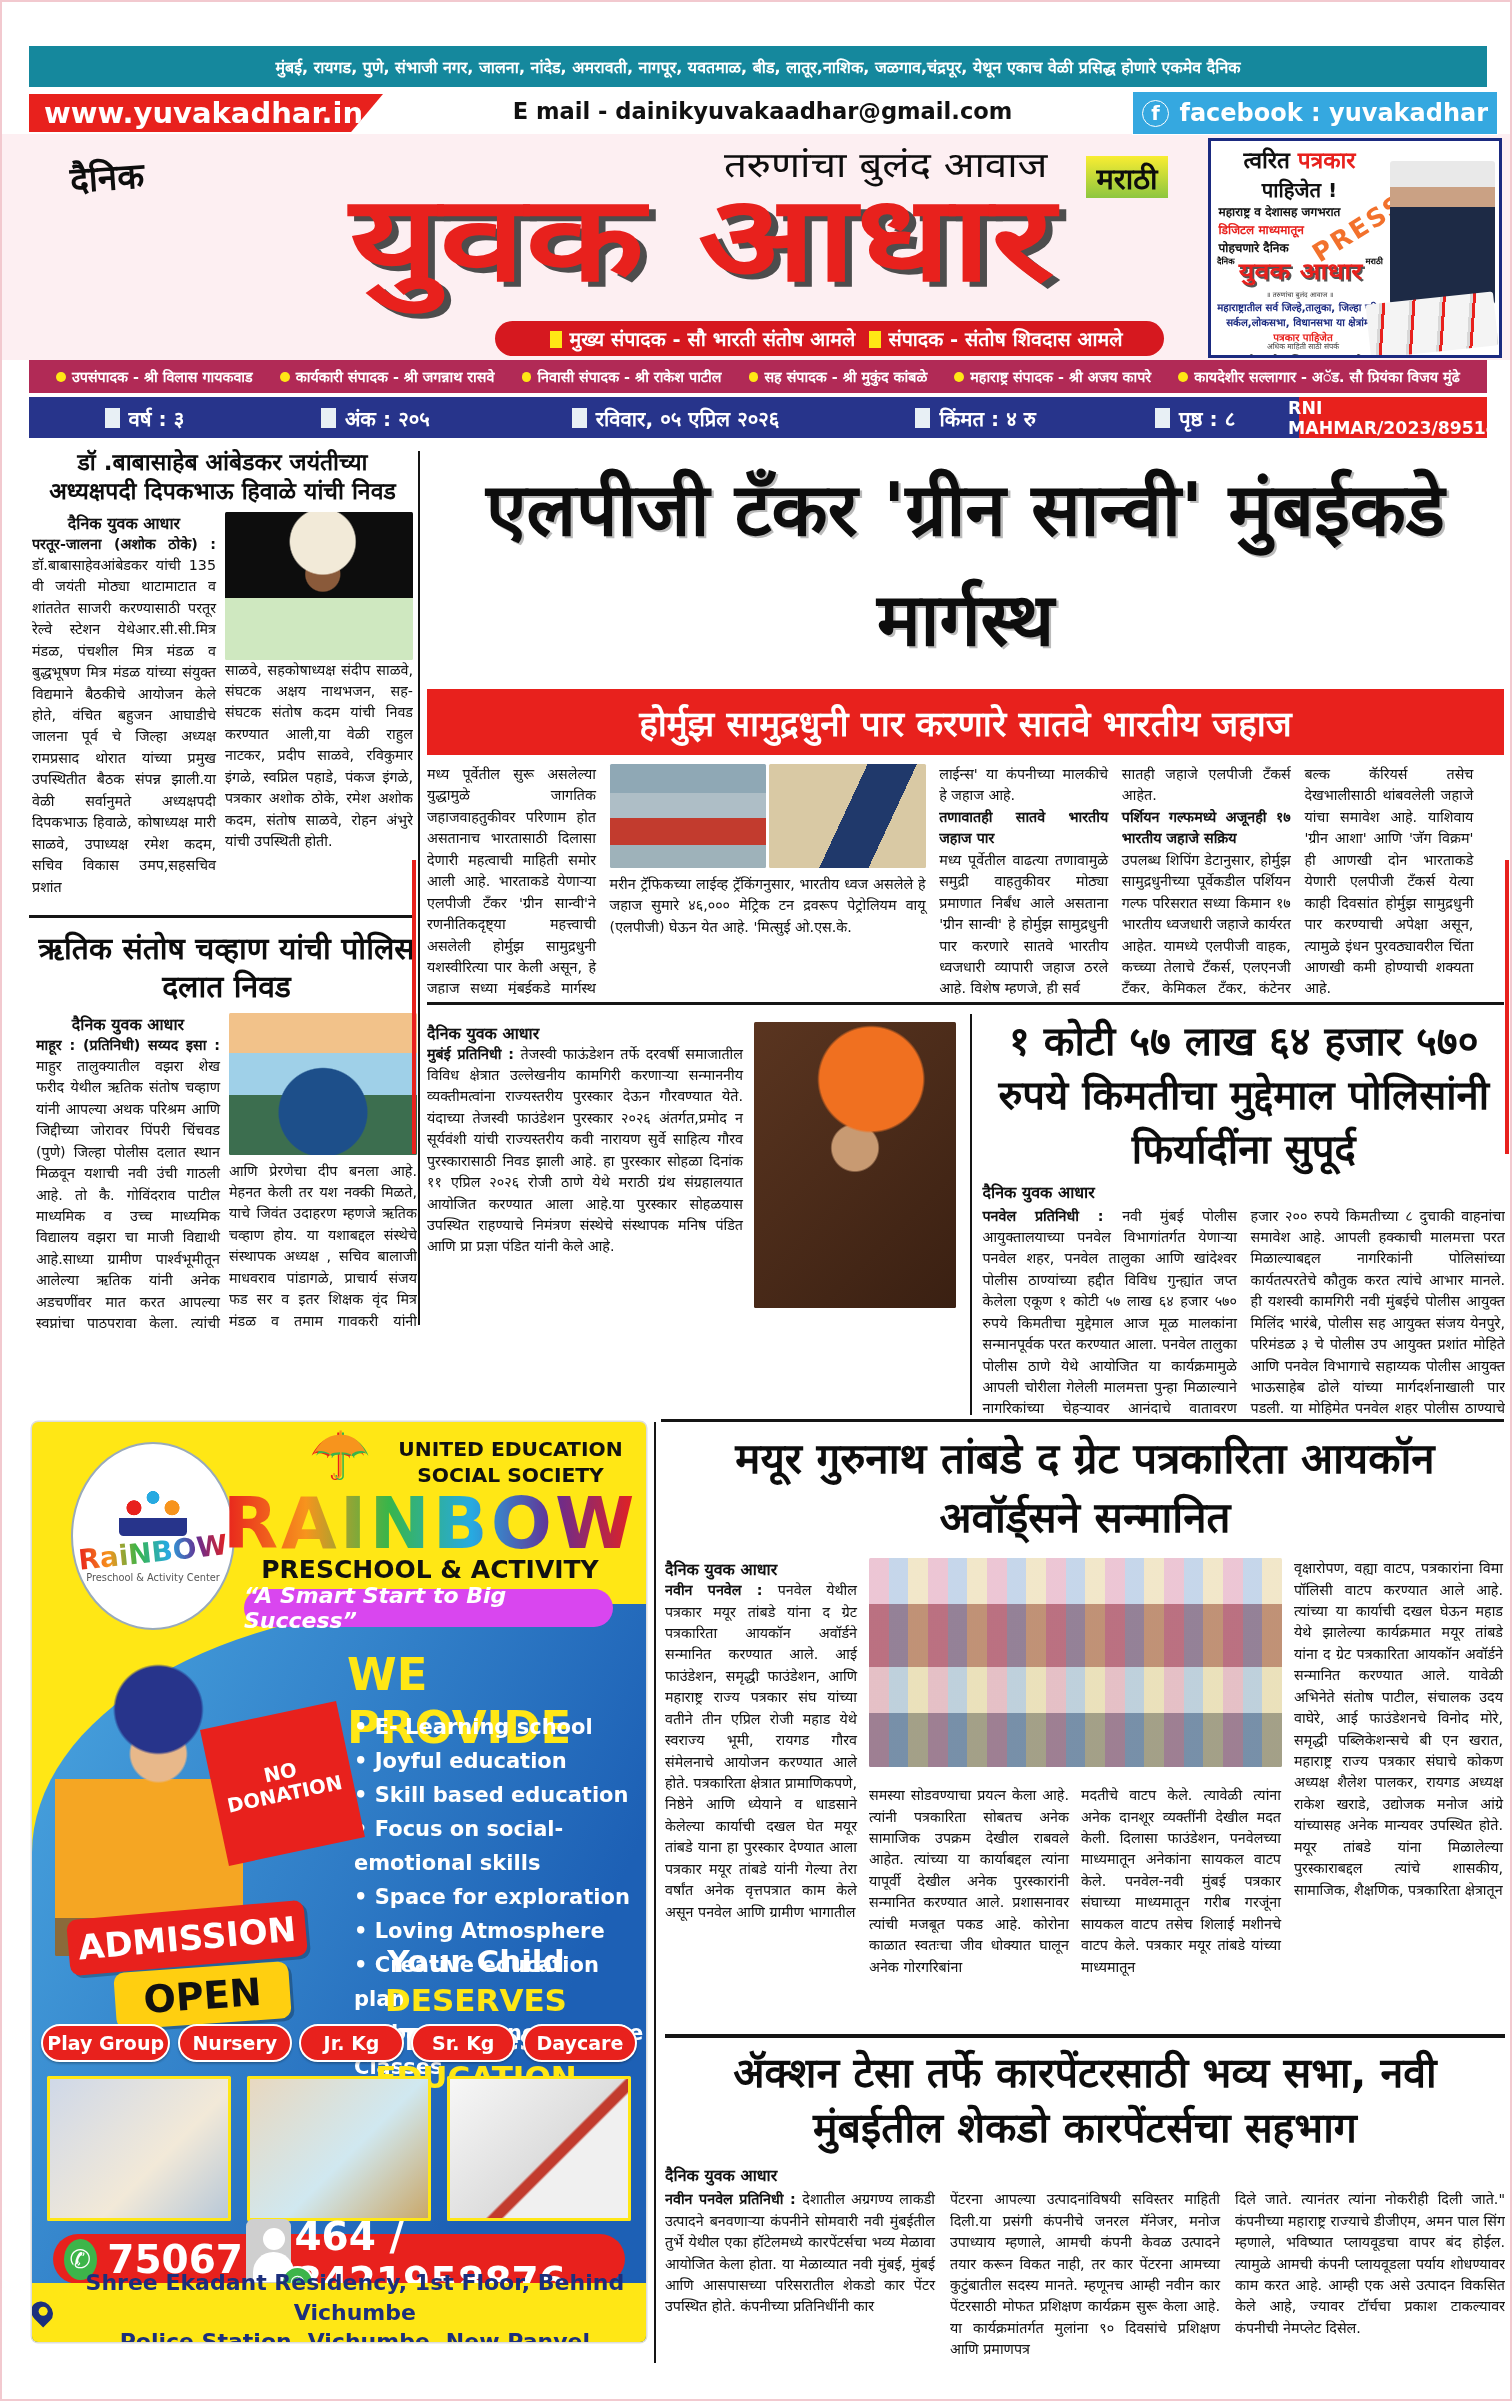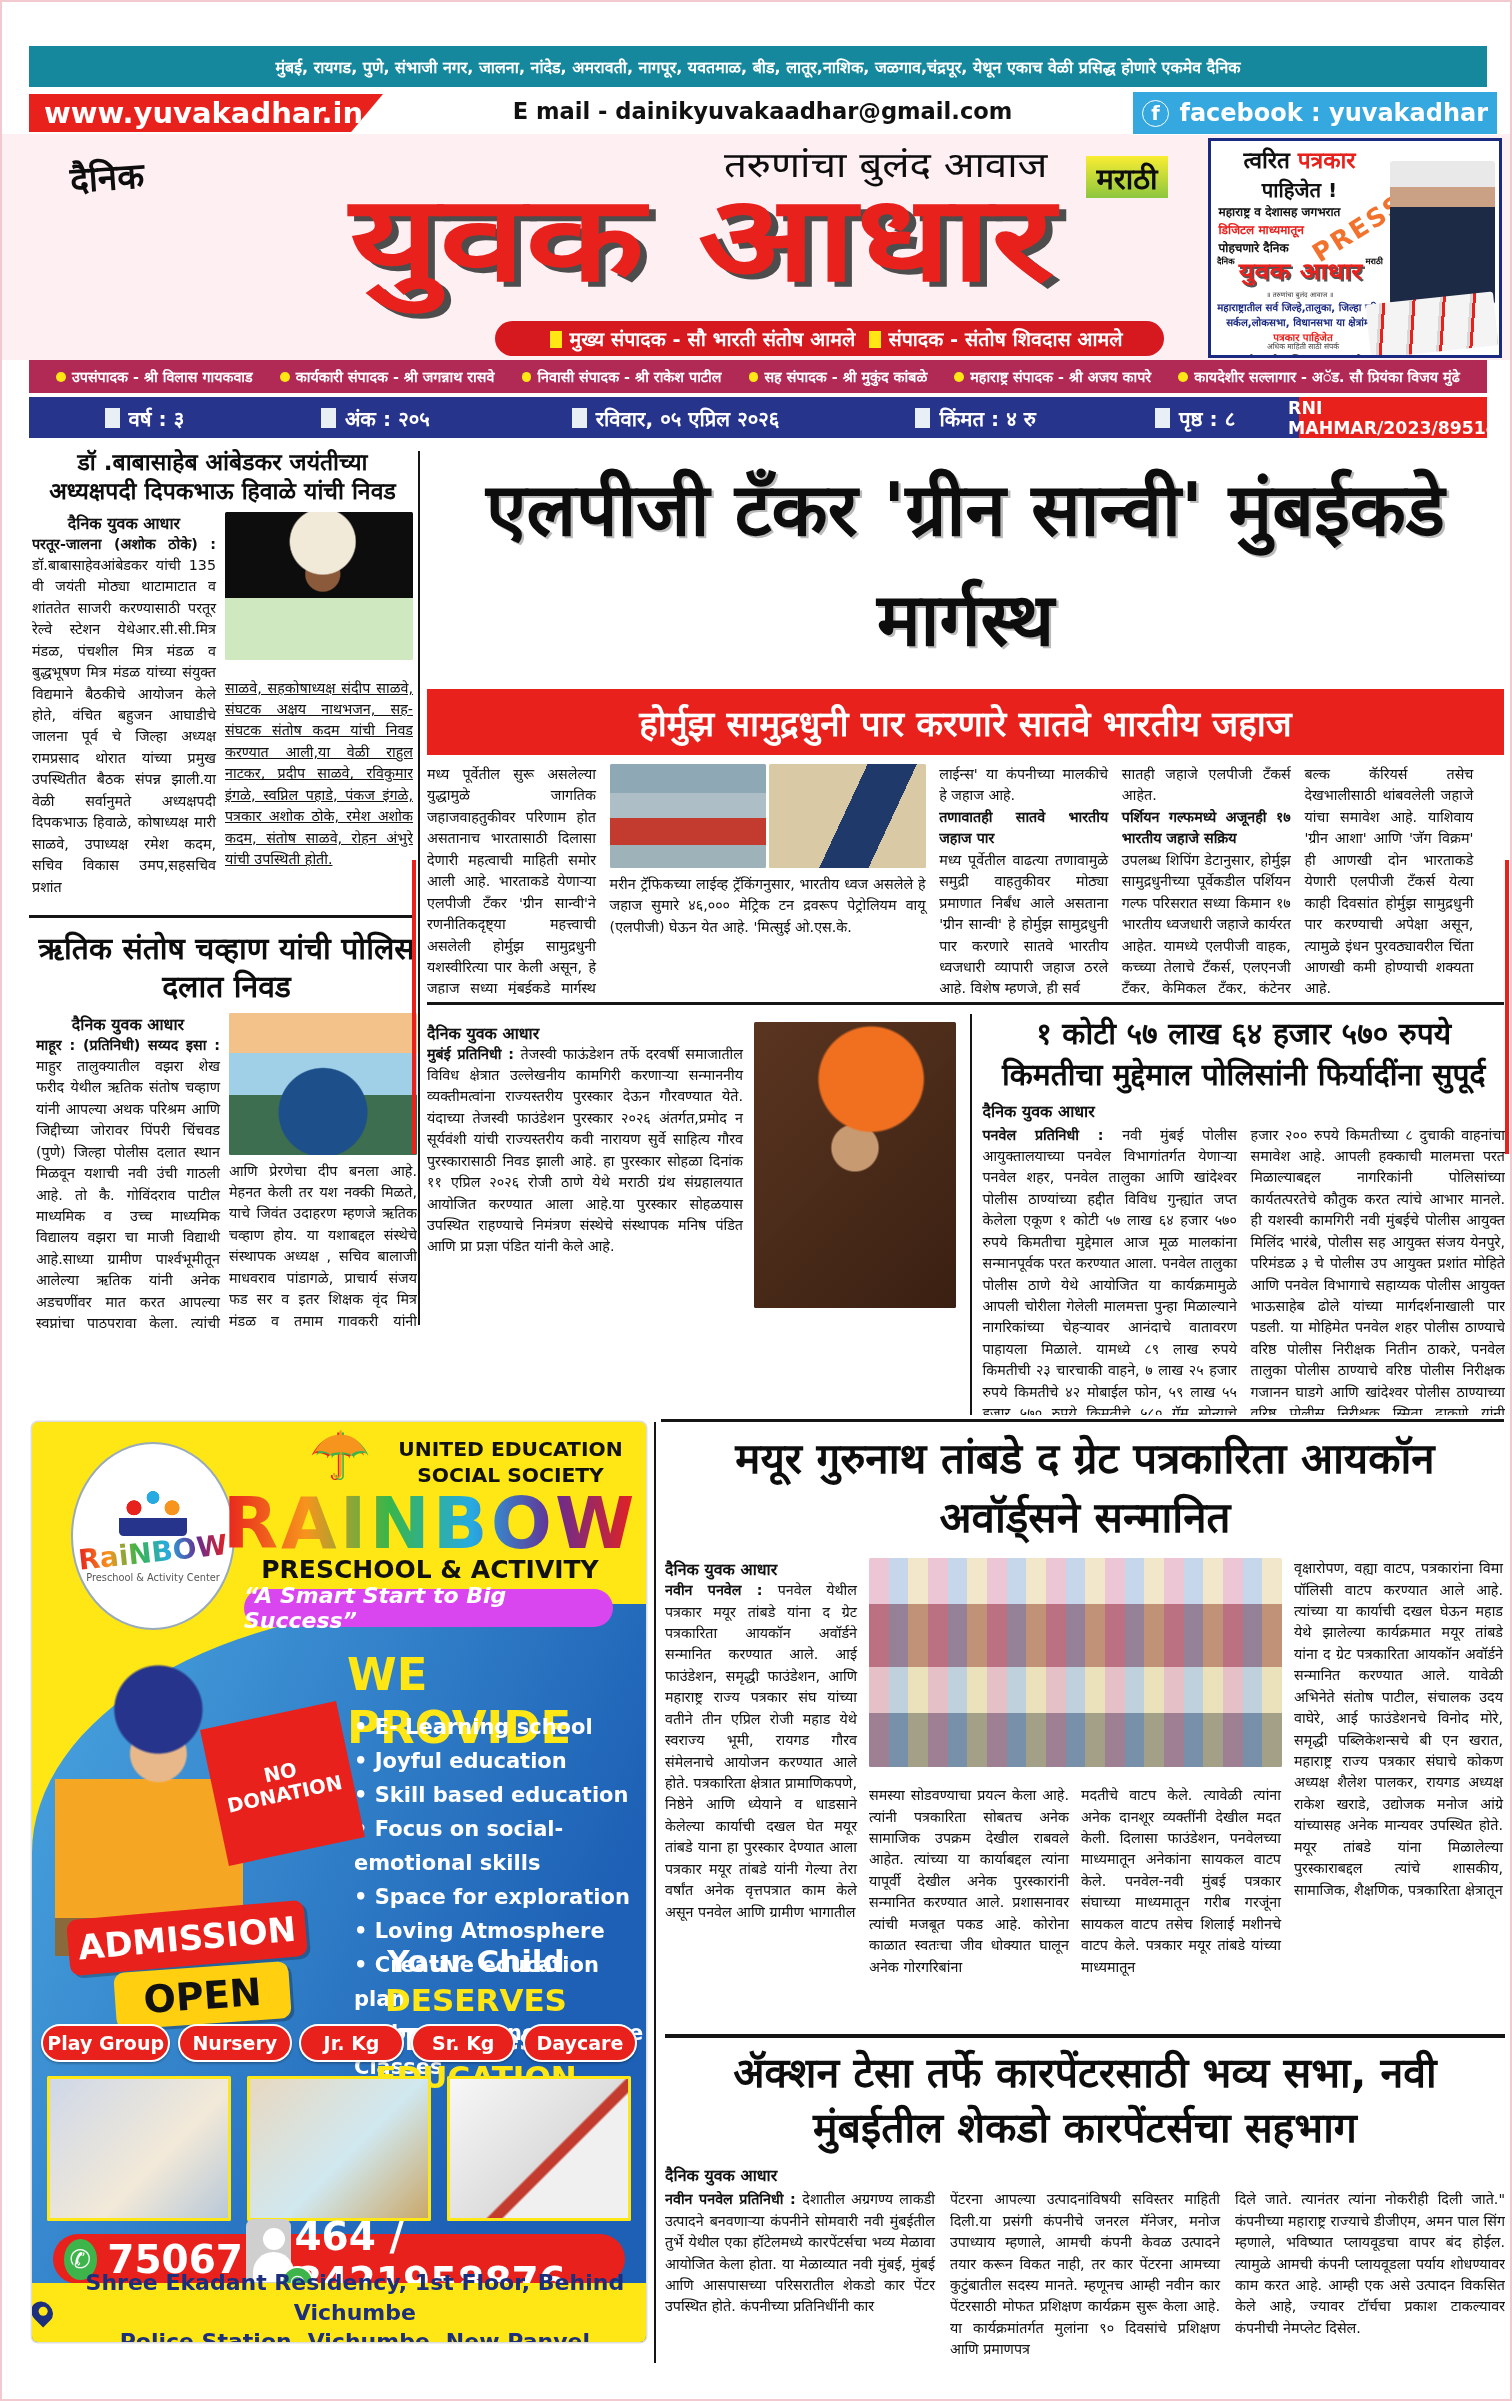--- a/index.html
+++ b/index.html
@@ -119,21 +119,21 @@
 
   <div class="abs" style="left:30px;top:446px;width:381px;height:465px;overflow:hidden;">
     <div class="atitle" style="font-size:23px;line-height:1.25;">डॉ .बाबासाहेब आंबेडकर जयंतीच्या अध्यक्षपदी दिपकभाऊ हिवाळे यांची निवड</div>
     <div style="display:flex;gap:9px;margin-top:6px;">
       <div style="width:184px;">
         <div class="byline" style="text-align:center;">दैनिक युवक आधार</div>
         <div class="bt"><span class="dl">परतूर-जालना (अशोक ठोके) : </span><span>डॉ.बाबासाहेवआंबेडकर यांची 135 वी जयंती मोठ्या थाटामाटात व शांततेत साजरी करण्यासाठी परतूर रेल्वे स्टेशन येथेआर.सी.सी.मित्र मंडळ, पंचशील मित्र मंडळ व बुद्धभूषण मित्र मंडळ यांच्या संयुक्त विद्यमाने बैठकीचे आयोजन केले होते, वंचित बहुजन आघाडीचे जालना पूर्व चे जिल्हा अध्यक्ष रामप्रसाद थोरात यांच्या प्रमुख उपस्थितीत बैठक संपन्न झाली.या वेळी सर्वानुमते अध्यक्षपदी दिपकभाऊ हिवाळे, कोषाध्यक्ष मारी साळवे, उपाध्यक्ष रमेश कदम, सचिव विकास उमप,सहसचिव प्रशांत</span></div>
       </div>
       <div style="width:188px;">
         <div class="photo" style="width:188px;height:148px;background:radial-gradient(circle at 52% 20%,#f2ead8 0 21%,transparent 22%),radial-gradient(circle at 52% 42%,#8a5a3a 0 13%,transparent 14%),linear-gradient(180deg,#0d0d0d 58%,#cfe8c0 58%);"></div>
-        <div class="bt" style="margin-top:18px;text-decoration:underline;">साळवे, सहकोषाध्यक्ष संदीप साळवे, संघटक अक्षय नाथभजन, सह-संघटक संतोष कदम यांची निवड करण्यात आली,या वेळी राहुल नाटकर, प्रदीप साळवे, रविकुमार इंगळे, स्वप्निल पहाडे, पंकज इंगळे, पत्रकार अशोक ठोके, रमेश अशोक कदम, संतोष साळवे, रोहन अंभुरे यांची उपस्थिती होती.</div>
+        <div class="bt" style="margin-top:0;">साळवे, सहकोषाध्यक्ष संदीप साळवे, संघटक अक्षय नाथभजन, सह-संघटक संतोष कदम यांची निवड करण्यात आली,या वेळी राहुल नाटकर, प्रदीप साळवे, रविकुमार इंगळे, स्वप्निल पहाडे, पंकज इंगळे, पत्रकार अशोक ठोके, रमेश अशोक कदम, संतोष साळवे, रोहन अंभुरे यांची उपस्थिती होती.</div>
       </div>
     </div>
   </div>
 
   <div class="rule abs" style="left:27px;top:913px;width:386px;height:3px;"></div>
 
   <div class="abs" style="left:34px;top:928px;width:381px;height:398px;overflow:hidden;">
     <div class="atitle" style="font-size:30px;line-height:1.25;">ऋतिक संतोष चव्हाण यांची पोलिस दलात निवड</div>
     <div style="display:flex;gap:9px;margin-top:7.5px;">
       <div style="width:184px;">
@@ -185,21 +185,21 @@
     <div style="display:flex;gap:10.5px;margin-top:7.5px;">
       <div style="width:316px;">
         <div class="byline">दैनिक युवक आधार</div>
         <div class="bt"><span class="dl">मुबंई प्रतिनिधी : </span><span>तेजस्वी फाऊंडेशन तर्फे दरवर्षी समाजातील विविध क्षेत्रात उल्लेखनीय कामगिरी करणाऱ्या सन्माननीय व्यक्तीमत्वांना राज्यस्तरीय पुरस्कार देऊन गौरवण्यात येते. यंदाच्या तेजस्वी फाउंडेशन पुरस्कार २०२६ अंतर्गत,प्रमोद न सूर्यवंशी यांची राज्यस्तरीय कवी नारायण सुर्वे साहित्य गौरव पुरस्कारासाठी निवड झाली आहे. हा पुरस्कार सोहळा दिनांक ११ एप्रिल २०२६ रोजी ठाणे येथे मराठी ग्रंथ संग्रहालयात आयोजित करण्यात आला आहे.या पुरस्कार सोहळयास उपस्थित राहण्याचे निमंत्रण संस्थेचे संस्थापक मनिष पंडित आणि प्रा प्रज्ञा पंडित यांनी केले आहे.</span></div>
       </div>
       <div class="photo" style="width:202px;height:286px;background:radial-gradient(circle at 58% 20%,#f07020 0 20%,transparent 21%),radial-gradient(circle at 50% 44%,#c89a72 0 12%,transparent 13%),linear-gradient(135deg,#5a3520,#3a2012);"></div>
     </div>
   </div>
 
   <div class="abs" style="left:968px;top:1012px;width:535px;height:401px;overflow:hidden;border-left:2.3px solid #151515;padding-left:10.5px;">
-    <div class="atitle" style="font-size:30px;line-height:1.35;">१ कोटी ५७ लाख ६४ हजार ५७० रुपये किमतीचा मुद्देमाल पोलिसांनी फिर्यादींना सुपूर्द</div>
+    <div class="atitle" style="font-size:40px;line-height:1.35;">१ कोटी ५७ लाख ६४ हजार ५७० रुपये किमतीचा मुद्देमाल पोलिसांनी फिर्यादींना सुपूर्द</div>
     <div class="byline" style="margin-top:4.5px;">दैनिक युवक आधार</div>
     <div style="display:flex;gap:13.6px;margin-top:3px;">
       <div class="bt" style="width:255px;"><span class="dl">पनवेल प्रतिनिधी : </span><span>नवी मुंबई पोलीस आयुक्तालयाच्या पनवेल विभागांतर्गत येणाऱ्या पनवेल शहर, पनवेल तालुका आणि खांदेश्वर पोलीस ठाण्यांच्या हद्दीत विविध गुन्ह्यांत जप्त केलेला एकूण १ कोटी ५७ लाख ६४ हजार ५७० रुपये किमतीचा मुद्देमाल आज मूळ मालकांना सन्मानपूर्वक परत करण्यात आला. पनवेल तालुका पोलीस ठाणे येथे आयोजित या कार्यक्रमामुळे आपली चोरीला गेलेली मालमत्ता पुन्हा मिळाल्याने नागरिकांच्या चेहऱ्यावर आनंदाचे वातावरण पाहायला मिळाले. यामध्ये ८९ लाख रुपये किमतीची २३ चारचाकी वाहने, ७ लाख २५ हजार रुपये किमतीचे ४२ मोबाईल फोन, ५९ लाख ५५ हजार ५७० रुपये किमतीचे ५८० ग्रॅम सोन्याचे दागिने आणि १ लाख ८४</span></div>
       <div class="bt" style="width:255px;">हजार २०० रुपये किमतीच्या ८ दुचाकी वाहनांचा समावेश आहे. आपली हक्काची मालमत्ता परत मिळाल्याबद्दल नागरिकांनी पोलिसांच्या कार्यतत्परतेचे कौतुक करत त्यांचे आभार मानले. ही यशस्वी कामगिरी नवी मुंबईचे पोलीस आयुक्त मिलिंद भारंबे, पोलीस सह आयुक्त संजय येनपुरे, परिमंडळ ३ चे पोलीस उप आयुक्त प्रशांत मोहिते आणि पनवेल विभागाचे सहाय्यक पोलीस आयुक्त भाऊसाहेब ढोले यांच्या मार्गदर्शनाखाली पार पडली. या मोहिमेत पनवेल शहर पोलीस ठाण्याचे वरिष्ठ पोलीस निरीक्षक नितीन ठाकरे, पनवेल तालुका पोलीस ठाण्याचे वरिष्ठ पोलीस निरीक्षक गजानन घाडगे आणि खांदेश्वर पोलीस ठाण्याच्या वरिष्ठ पोलीस निरीक्षक स्मिता ढाकणे यांनी आपल्या पथकासह महत्त्वाची भूमिका बजावली.</div>
     </div>
   </div>
 
   <div class="rule abs" style="left:659px;top:1417px;width:843px;height:3px;"></div>
   <div class="vrule abs" style="left:652px;top:1420px;width:1.5px;height:941px;"></div>
 

